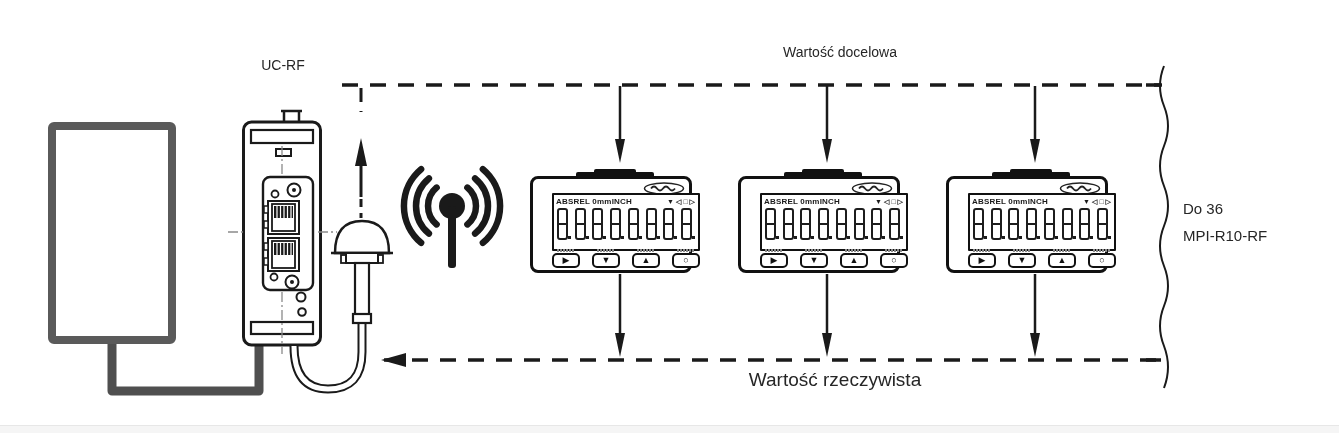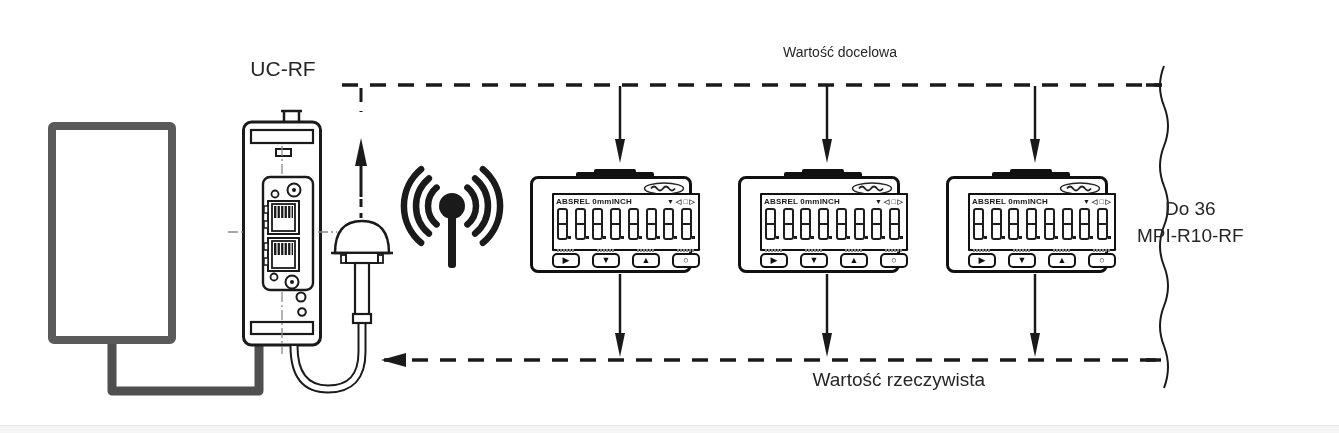--- a/index.html
+++ b/index.html
@@ -11,24 +11,24 @@
   html,body{margin:0;padding:0;background:#fff;}
   .stage{
     position:relative;width:1339px;height:433px;background:#fff;overflow:hidden;
     font-family:"Liberation Sans",sans-serif;color:var(--line);
   }
   .stage svg.diagram-layer{position:absolute;left:0;top:0;z-index:1;}
 
   
   .label{position:absolute;z-index:3;color:#262626;white-space:nowrap;}
   .plc-label{left:48px;top:212px;width:128px;text-align:center;font-size:37px;letter-spacing:1px;}
-  .ucrf-label{left:243px;top:57px;width:80px;text-align:center;font-size:21px;}
+  .ucrf-label{left:243px;top:57px;width:80px;text-align:center;font-size:14px;}
   .target-label{left:690px;top:44px;width:300px;text-align:center;font-size:14px;}
-  .actual-label{left:685px;top:369px;width:300px;text-align:right;font-size:19px;}
-  .capacity-label{left:1137px;top:195px;font-size:19px;line-height:27px;text-align:center;}
+  .actual-label{left:685px;top:369px;width:300px;text-align:center;font-size:19px;}
+  .capacity-label{left:1183px;top:195px;font-size:15px;line-height:27px;}
 
   
   .display-unit{
     position:absolute;top:176px;width:162px;height:97px;box-sizing:border-box;
     background:#fff;border:3px solid #111;border-radius:8px;z-index:2;
   }
   .tab-outer{position:absolute;top:-7px;left:50%;margin-left:-35px;width:78px;height:6px;
     background:#111;border-radius:2px;}
   .tab-inner{position:absolute;top:-10px;left:50%;margin-left:-17px;width:42px;height:5px;
     background:#111;border-radius:2px;}

